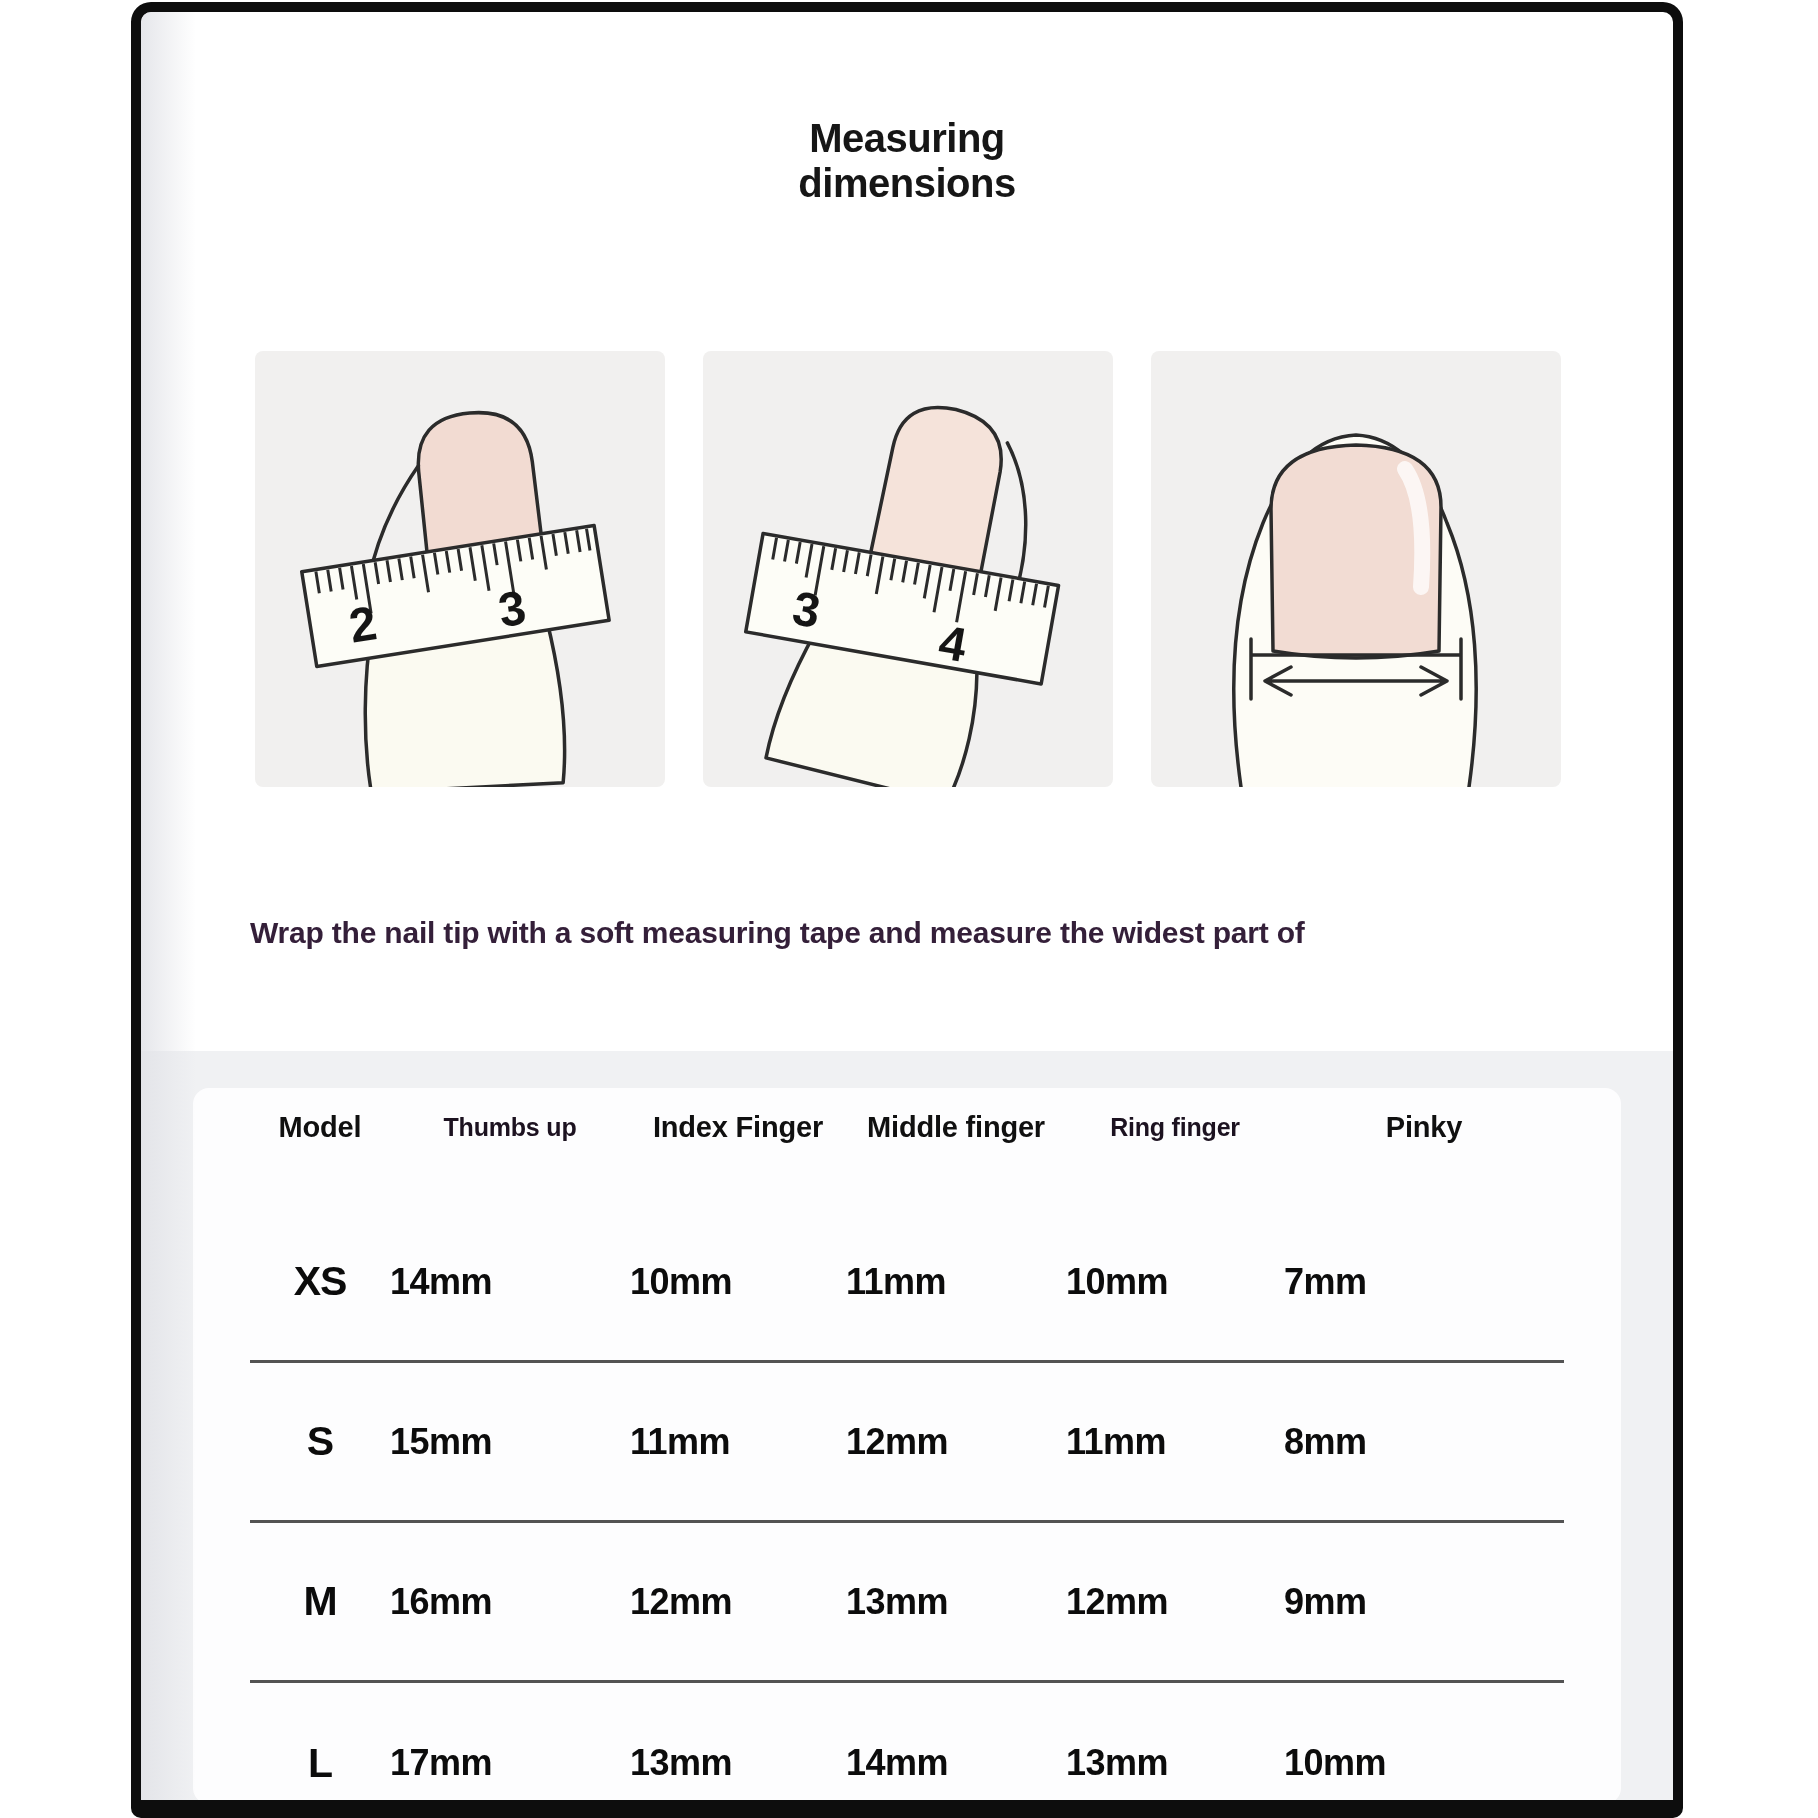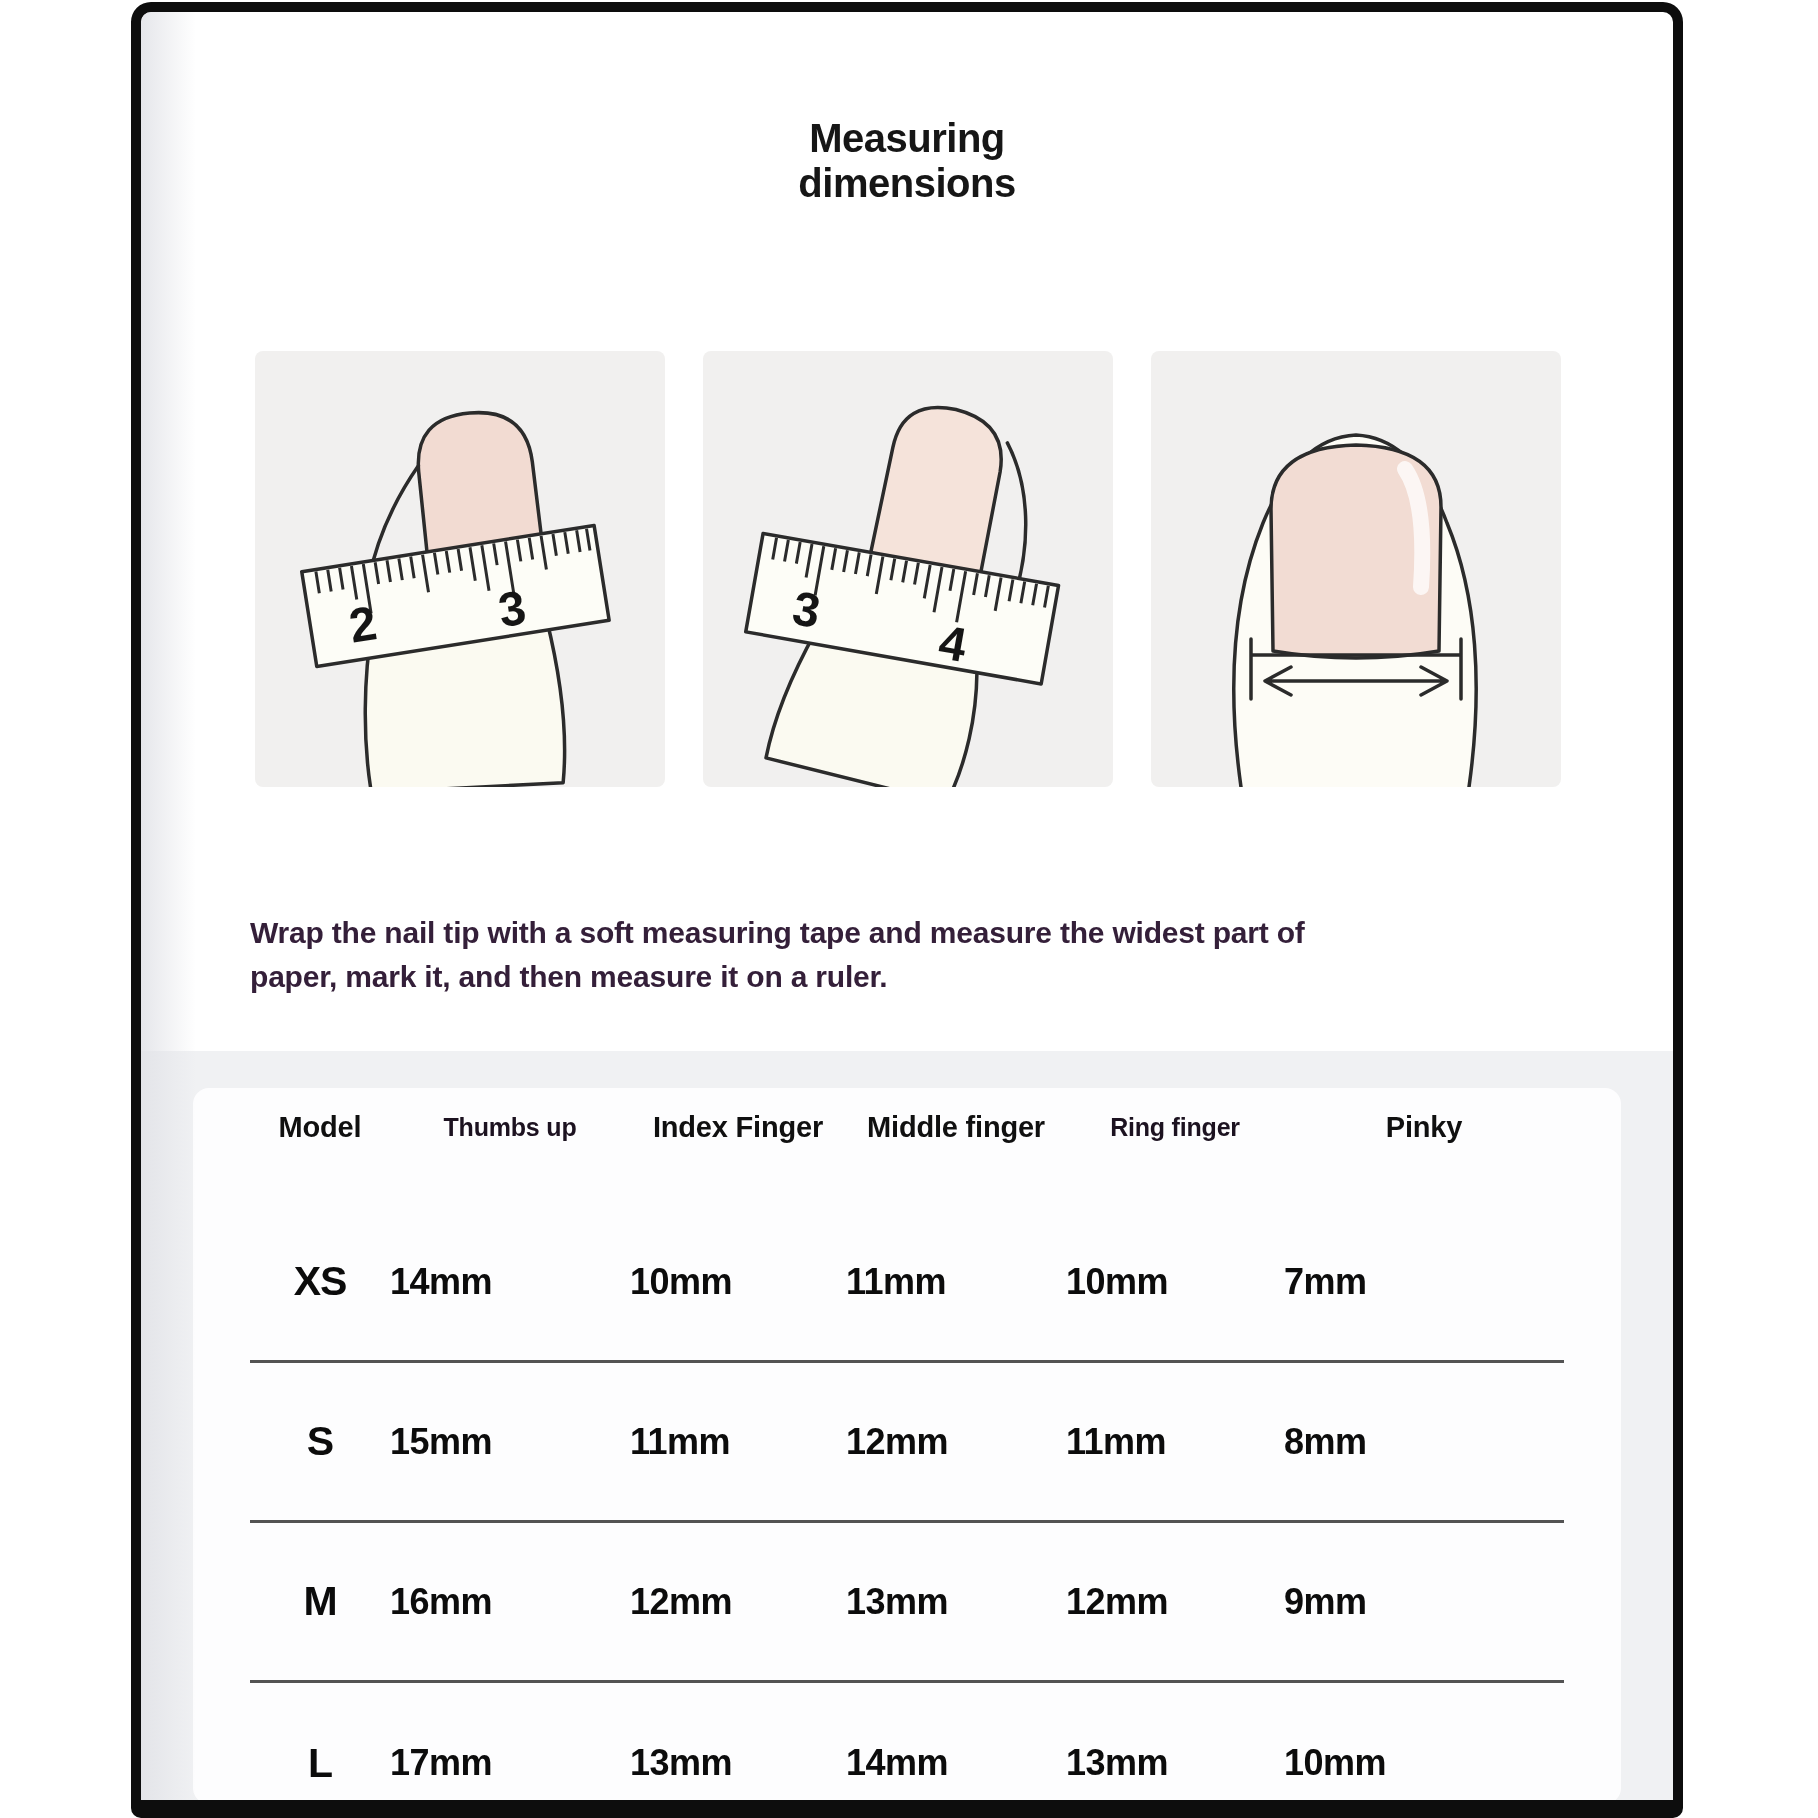--- a/index.html
+++ b/index.html
@@ -138,21 +138,20 @@
           <path d="M254 118 Q276 150 270 236" stroke="#ffffff" stroke-width="16" stroke-linecap="round" fill="none" opacity="0.75"></path>
           <path class="ink" d="M100 304 L310 304 M100 288 L100 348 M310 288 L310 348" fill="none"></path>
           <path class="ink" d="M116 330 L294 330 M140 316 L114 330 L140 344 M270 316 L296 330 L270 344" fill="none" stroke-width="4"></path>
         </svg>
       </div>
 
     </div>
 
     <div class="instructions">
       <div>Wrap the nail tip with a soft measuring tape and measure the widest part of</div>
-      <div>paper, mark it, and then measure it on a ruler.</div>
     </div>
 
     <div class="table-region">
       <div class="table-card"></div>
     </div>
 
     <div class="size-table">
       <div class="thead">
         <div class="th">Model</div>
         <div class="th small">Thumbs up</div>

